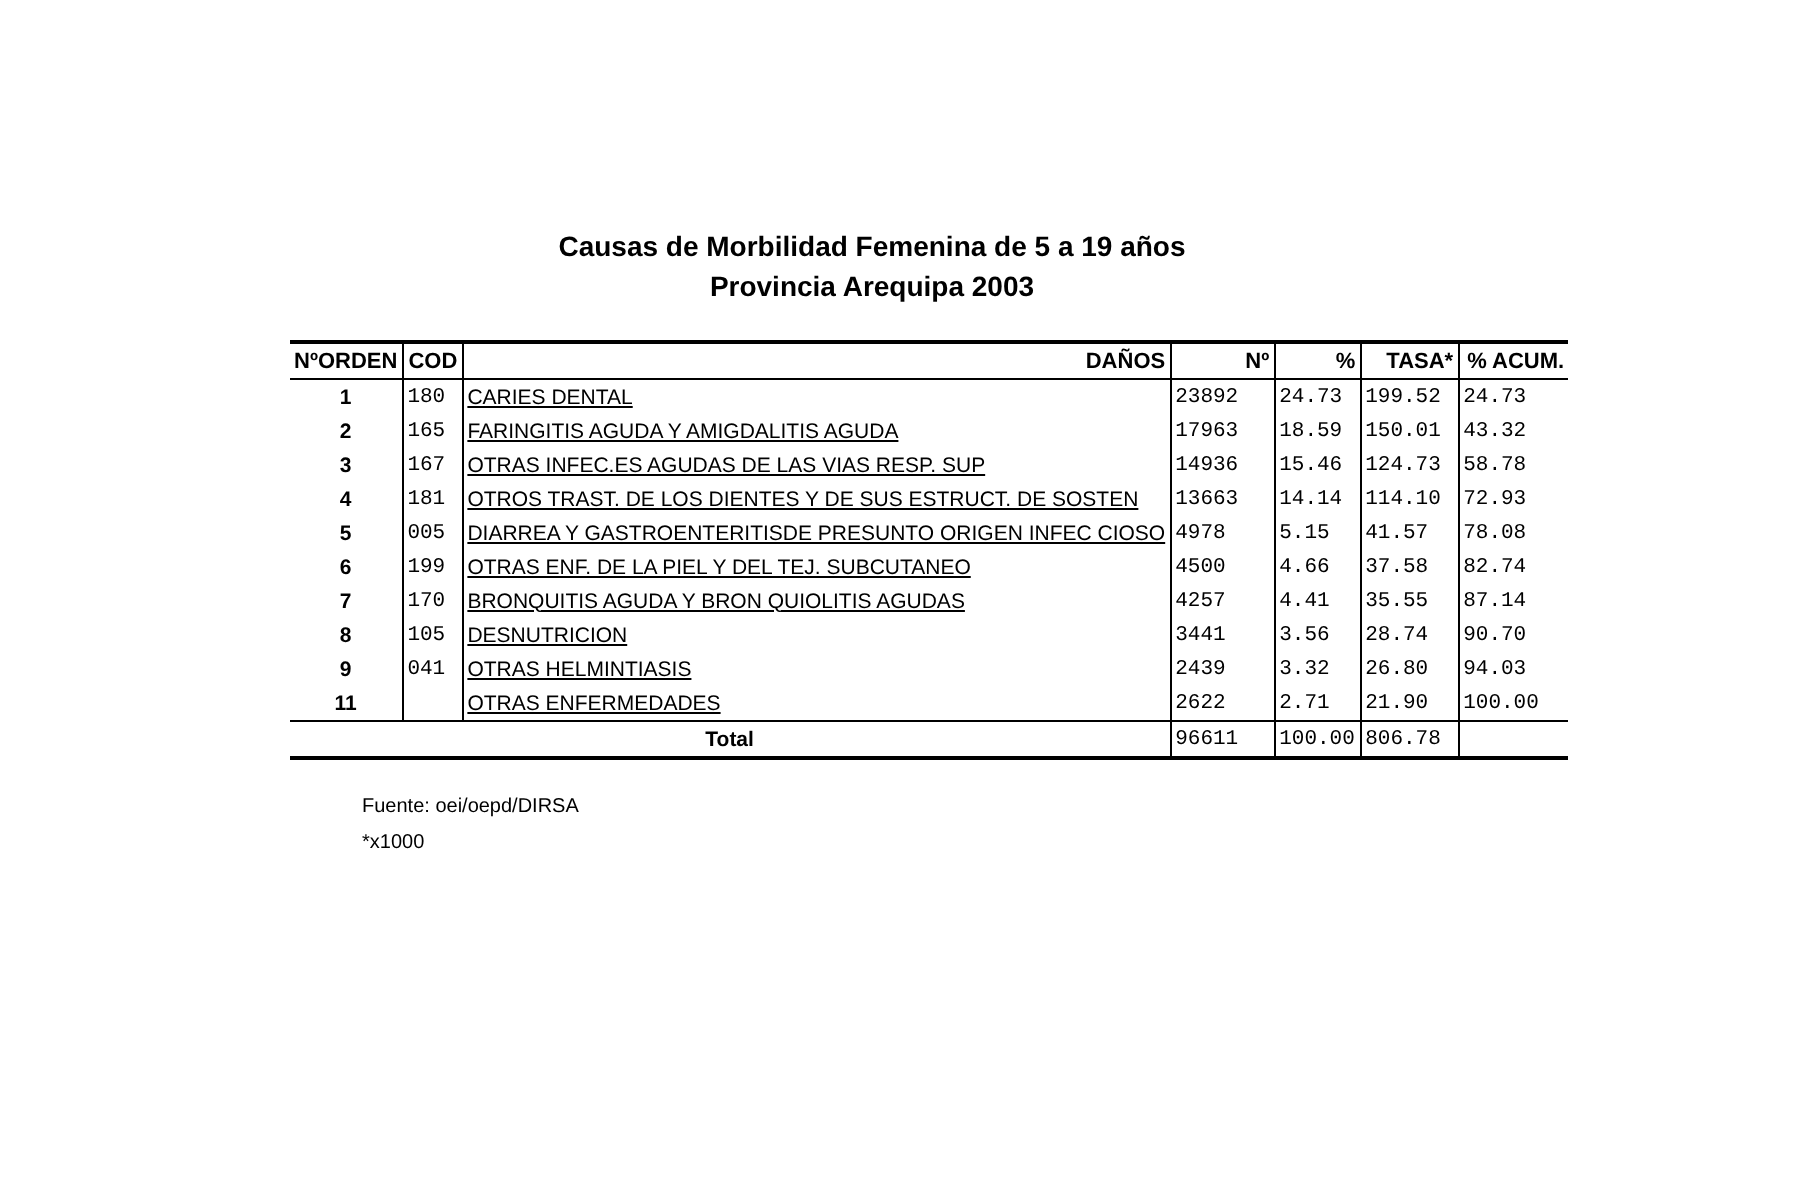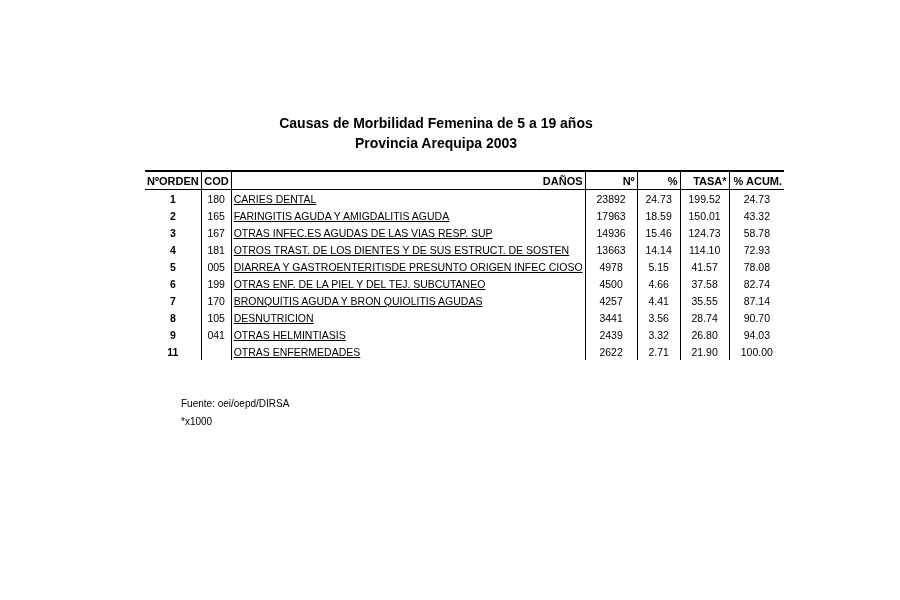--- a/index.html
+++ b/index.html
@@ -11,21 +11,21 @@
   #t2 { top: 133px; }
   table { position: absolute; left: 145px; top: 170px; border-collapse: collapse;
           font-size: 10.5px; table-layout: fixed; }
   col.c-ord { width: 50px; } col.c-cod { width: 30px; } col.c-dan { width: 303px; }
   col.c-n { width: 52px; } col.c-pct { width: 43px; } col.c-tasa { width: 49px; } col.c-acum { width: 55px; }
   thead tr { border-top: 2px solid #000; border-bottom: 1px solid #000; }
   th { font-weight: bold; height: 17px; padding: 0 2px; font-size: 11px; text-align: right; }
   td { height: 17px; padding: 0 2px; white-space: nowrap; overflow: hidden; }
   th + th, td + td { border-left: 1px solid #000; }
   td.ord { font-weight: bold; text-align: center; }
-  td.cod, td.num { text-align: center; }
+  td.cod, td.num { text-align: left; font-family: Liberation Mono, monospace; }
   td.dan { text-align: left; text-decoration: underline; }
   tr.total { border-top: 1px solid #000; border-bottom: 2px solid #000; }
   tr.total td.tlabel { font-weight: bold; text-align: center; }
   .note { position: absolute; left: 156px; font-size: 10px; line-height: 14px; margin-left: 25px; }
   #n1 { top: 397px; }
   #n2 { top: 415px; }
 </style>
 </head>
 <body>
 
@@ -137,17 +137,24 @@
       </tr>
       <tr>
         <td class="ord">11</td>
         <td class="cod"></td>
         <td class="dan">OTRAS ENFERMEDADES</td>
         <td class="num">2622</td>
         <td class="num">2.71</td>
         <td class="num">21.90</td>
         <td class="num">100.00</td>
       </tr>
+      <tr class="total">
+      <td class="tlabel" colspan="3">Total</td>
+      <td class="num">96611</td>
+      <td class="num">100.00</td>
+      <td class="num">806.78</td>
+      <td class="num"></td>
+    </tr>
   </tbody>
 </table>
 
 <div class="note" id="n1">Fuente: oei/oepd/DIRSA</div>
 <div class="note" id="n2">*x1000</div>
 
 </body></html>

